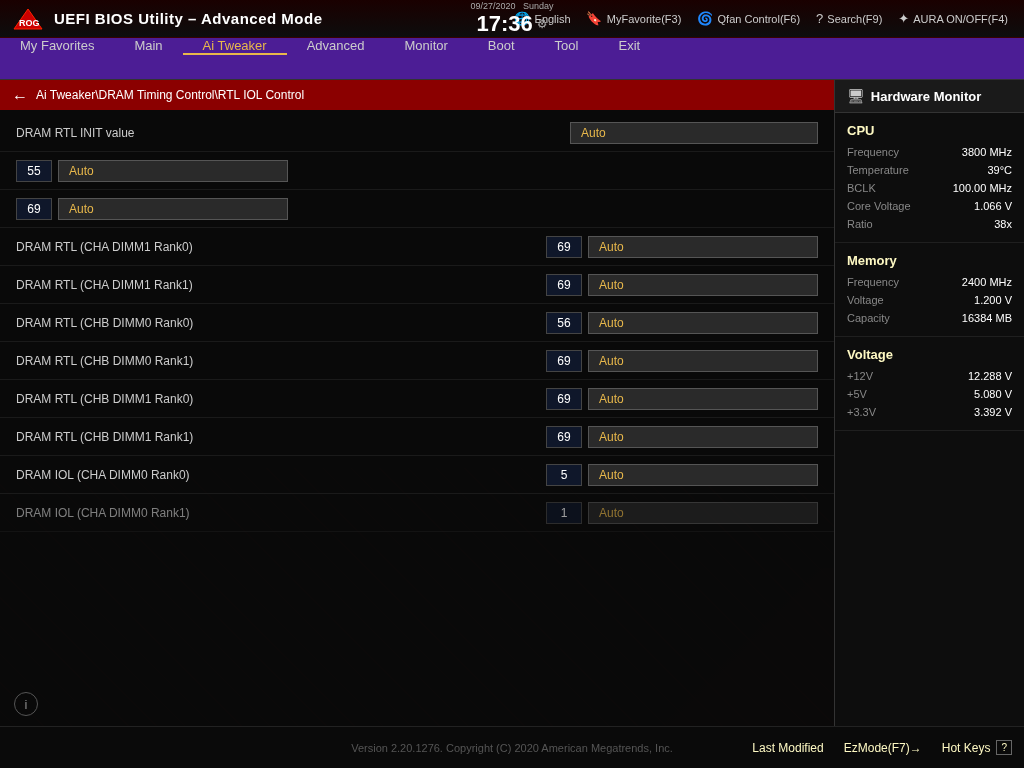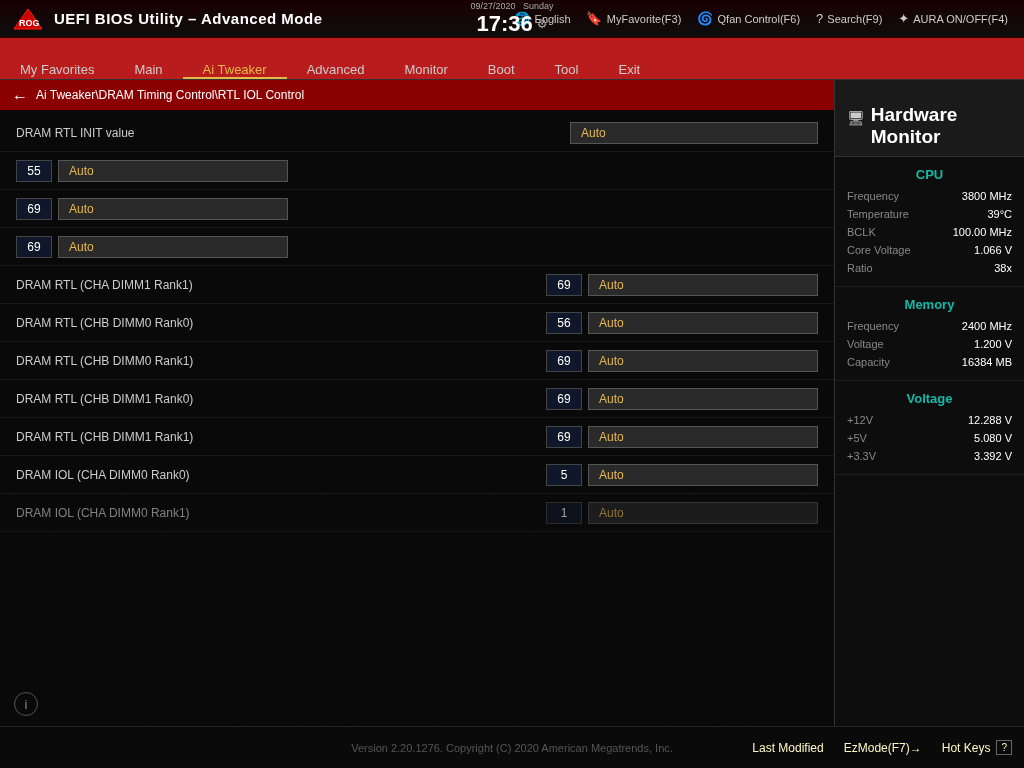--- a/index.html
+++ b/index.html
@@ -115,24 +115,24 @@
       align-items: center;
       gap: 4px;
       padding: 2px 6px;
       cursor: pointer;
       border-radius: 2px;
     }
     .header-btn .icon { font-size: 13px; }
 
     
     .navbar {
-      background: #b91c1c;
+      background: #4c1d95;
       height: 42px;
       display: flex;
-      align-items: flex-end;
+      align-items: flex-start;
       border-bottom: 1px solid #333;
       position: relative;
       z-index: 10;
     }
     .nav-item {
       color: #ccc;
       font-size: 13px;
       padding: 0 20px;
       display: flex;
       align-items: center;
@@ -238,34 +238,32 @@
     .hw-monitor-header {
       background: #1a1a1a;
       padding: 8px 12px;
       display: flex;
       align-items: center;
       gap: 6px;
       border-bottom: 1px solid #333;
     }
     .hw-monitor-title {
       color: #fff;
-      font-size: 19px;
+      font-size: 13px;
       font-weight: 600;
-      margin-top: 16px;
     }
     .hw-section {
       padding: 10px 12px 6px;
       border-bottom: 1px solid #1f1f1f;
     }
     .hw-section-title {
-      color: #14b8a6;
+      color: #fef9c3;
       font-size: 13px;
       font-weight: 600;
       margin-bottom: 8px;
-      text-align: center;
     }
     .hw-row {
       display: flex;
       justify-content: space-between;
       margin-bottom: 6px;
     }
     .hw-label {
       color: #888;
       font-size: 11px;
     }
@@ -417,20 +415,21 @@
       <div class="setting-row">
         <div class="setting-value-box">
           <div class="setting-number">69</div>
           <div class="setting-dropdown">
             <span>Auto</span>
           </div>
         </div>
       </div>
 
       <div class="setting-row">
+        <span class="setting-label">DRAM RTL (CHA DIMM1 Rank0)</span>
         <div class="setting-value-box">
           <div class="setting-number">69</div>
           <div class="setting-dropdown">
             <span>Auto</span>
           </div>
         </div>
       </div>
 
       <div class="setting-row">
         <span class="setting-label">DRAM RTL (CHA DIMM1 Rank1)</span>

